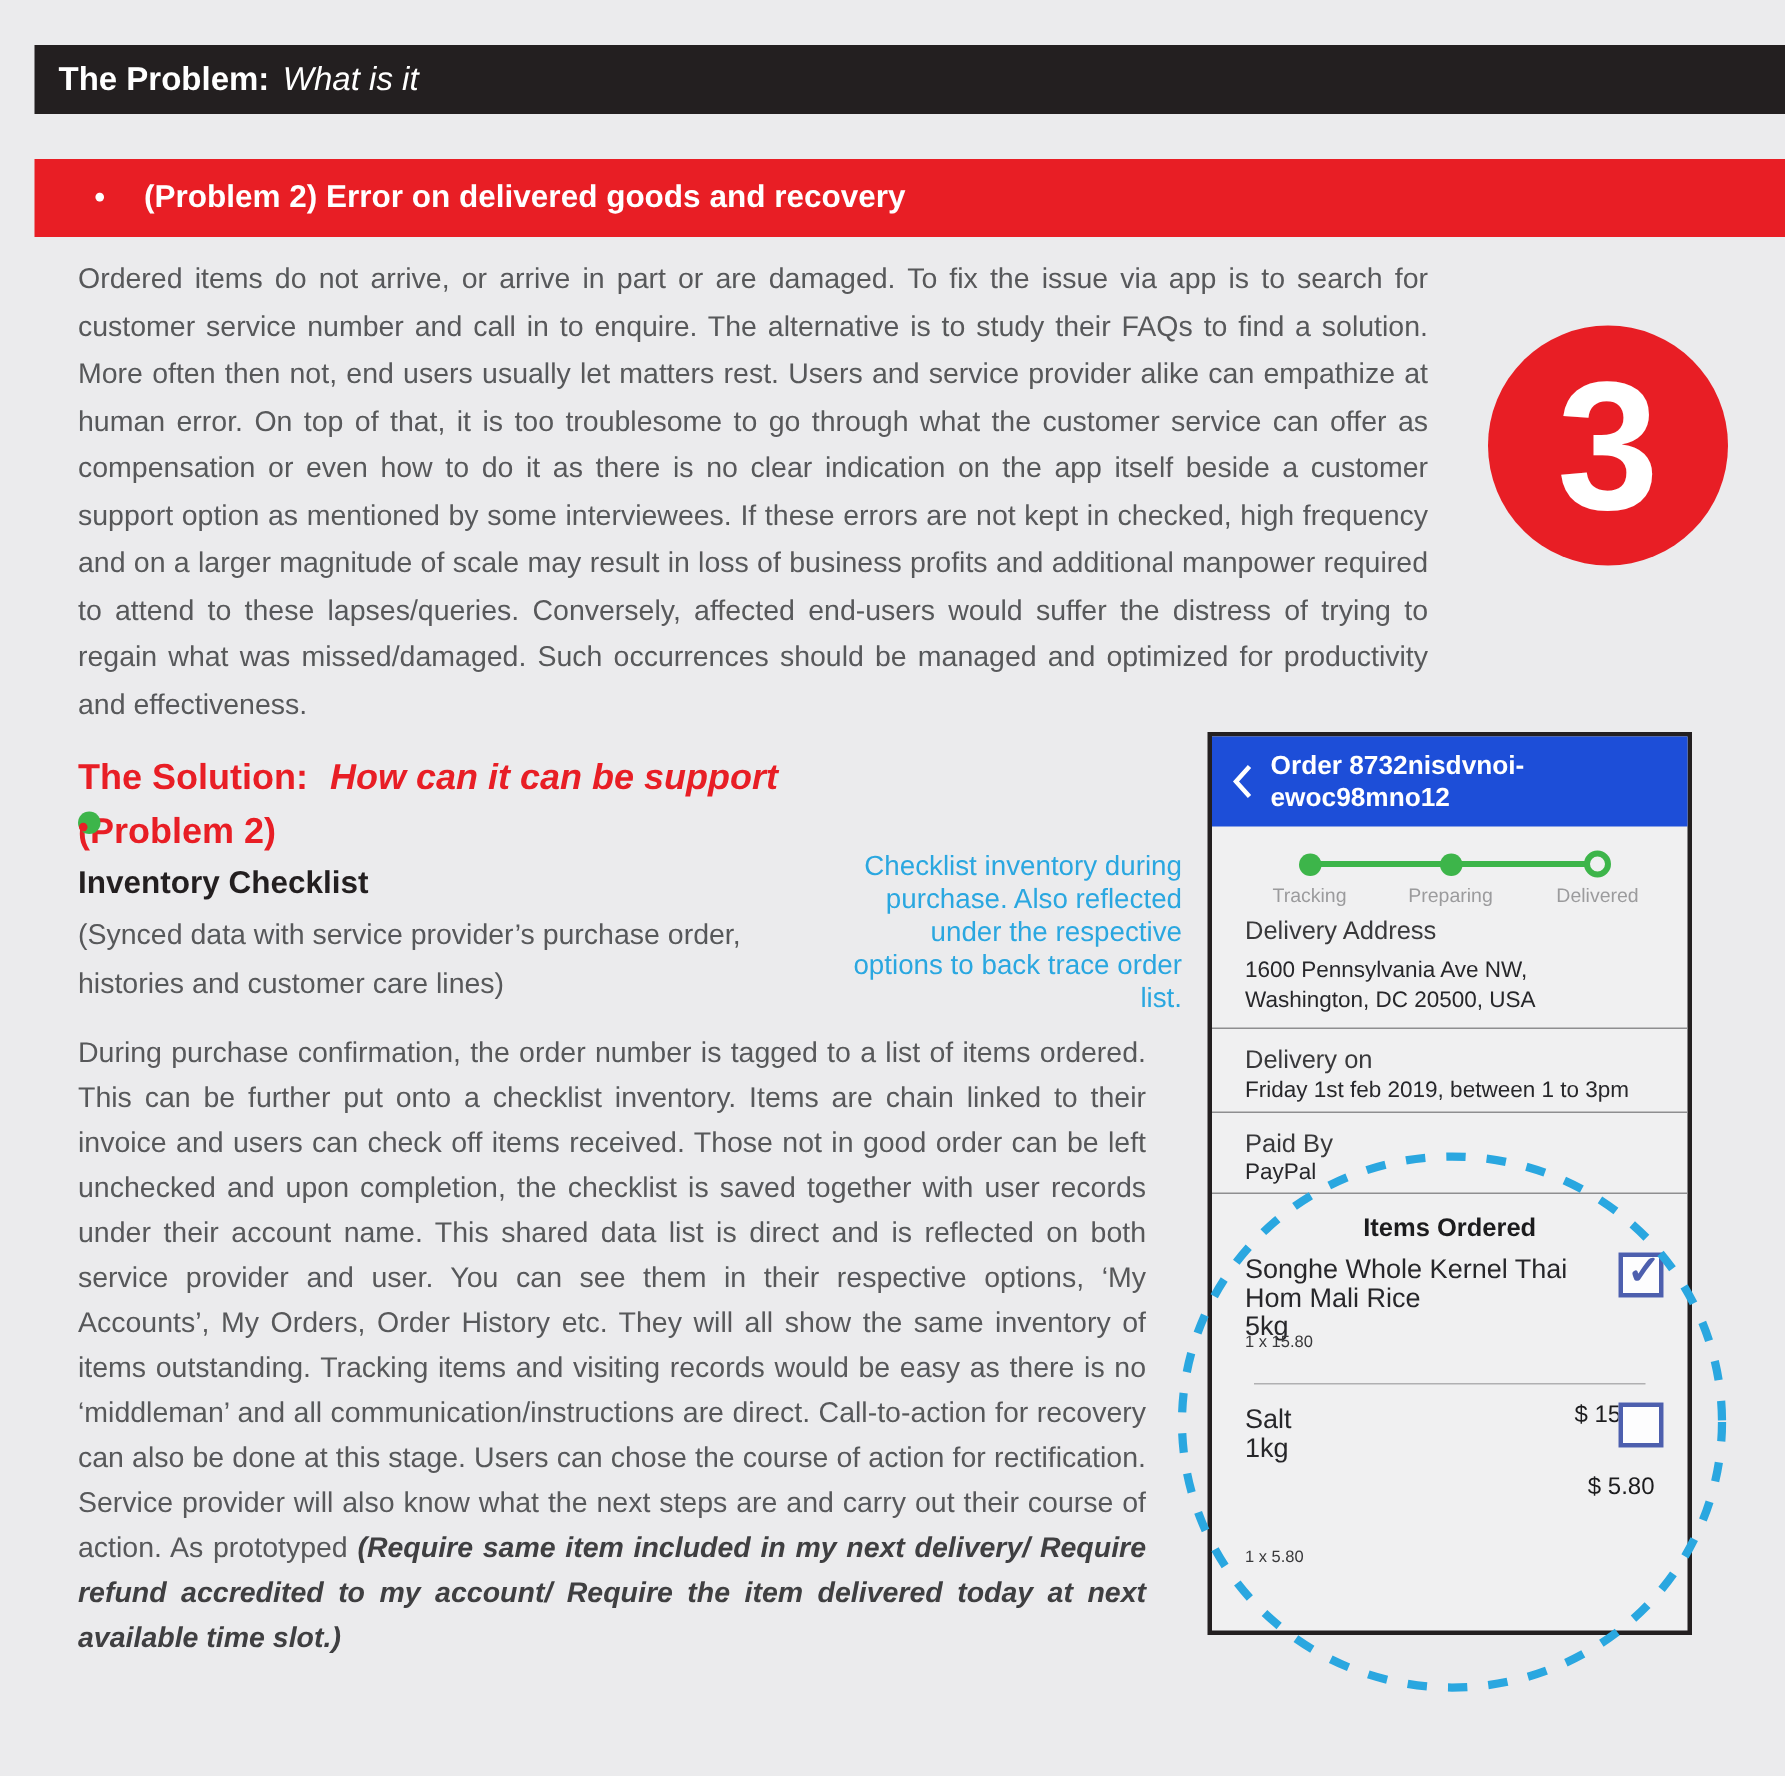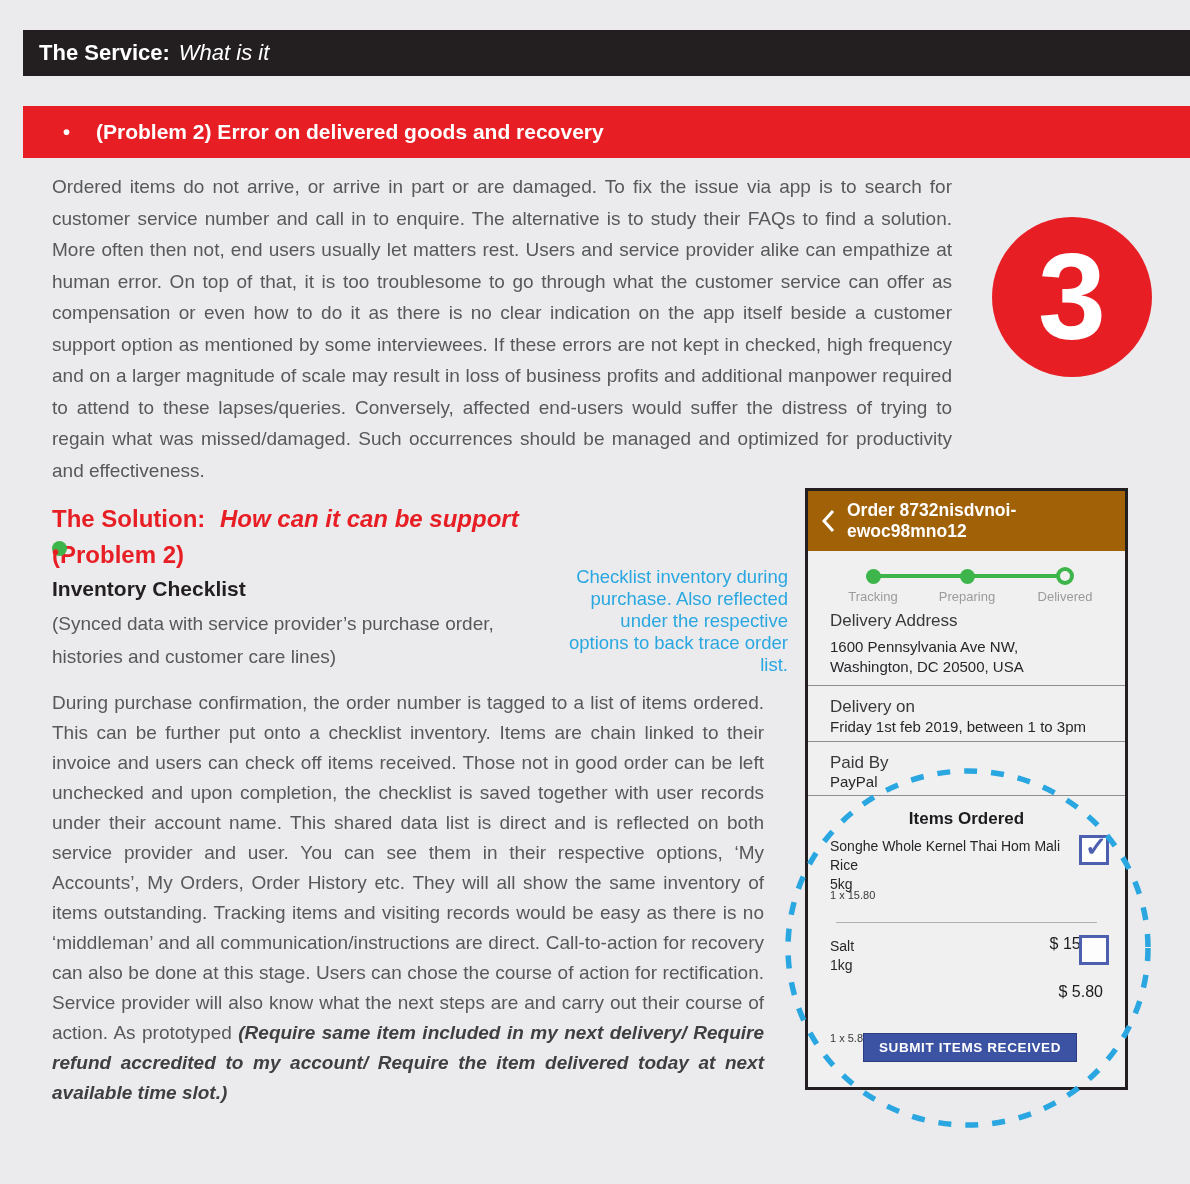--- a/index.html
+++ b/index.html
@@ -74,21 +74,21 @@
     text-align:right; font-size:18.5px; line-height:22px;
     color:#2aa7e0;
   }
   
   .phone {
     position:absolute; left:805px; top:488px; width:323px; height:602px;
     background:#f0f0f1; border:3px solid #231f20; z-index:2;
   }
   .phone-header {
     position:absolute; left:0; top:0; right:0; height:60px;
-    background:#a16207; color:#fff;
+    background:#1d4ed8; color:#fff;
     display:flex; align-items:center; padding:0 13px; gap:12px;
   }
   .phone-header .title { font-size:17.5px; font-weight:700; }
   .back-btn { display:flex; align-items:center; cursor:pointer; }
   
   .track { position:absolute; left:65px; top:83px; width:192px; height:4px; background:#3db54a; }
   .dot { position:absolute; border-radius:50%; background:#3db54a; width:15px; height:15px; }
   .dot.d1 { left:58px; top:78px; }
   .dot.d2 { left:152px; top:78px; }
   .dot.open { left:248px; top:76px; width:18px; height:18px; background:#f0f0f1; border:4px solid #3db54a; }
@@ -98,21 +98,21 @@
   }
   .sl1 { left:65px; } .sl2 { left:159px; } .sl3 { left:257px; }
   
   .sec-label { position:absolute; left:22px; font-size:17px; color:#39393b; }
   .sec-value { position:absolute; left:22px; font-size:15px; color:#27272a; line-height:19.5px; }
   .divider { position:absolute; left:0; right:0; height:1px; background:#8e8e90; }
   .items-title {
     position:absolute; left:0; right:0; top:318px;
     text-align:center; font-size:17px; font-weight:700; color:#1c1c1e;
   }
-  .item-name { position:absolute; left:22px; width:252px; font-size:14px; line-height:19px; color:#27272a; }
+  .item-name { position:absolute; left:22px; width:252px; font-size:18px; line-height:19px; color:#27272a; }
   .checkbox {
     position:absolute; right:16px; width:30px; height:30px;
     border:3px solid #4d5fae; background:#fdfdfe;
     display:flex; align-items:center; justify-content:center; cursor:pointer;
   }
   .checkbox .mark { font-size:27px; color:#4d5fae; margin-top:-6px; margin-right:-4px; font-weight:700; }
   .unit-price { position:absolute; left:22px; font-size:11px; color:#39393b; }
   .total-price { position:absolute; right:22px; font-size:16px; color:#1c1c1e; }
   .item-hr { position:absolute; left:28px; right:28px; height:1px; background:#b0b0b2; }
   .submit-btn {
@@ -122,21 +122,21 @@
     display:flex; align-items:center; justify-content:center;
     font-family:"Liberation Sans", sans-serif; cursor:pointer;
   }
   
   .highlight-circle { position:absolute; left:778px; top:763px; z-index:3; pointer-events:none; }
 </style>
 </head>
 <body>
 
 <div class="black-bar">
-  <span class="b">The Service:</span>
+  <span class="b">The Problem:</span>
   <span class="i">What is it</span>
 </div>
 
 <div class="red-bar">
   <span class="bullet">•</span>
   <span class="txt">(Problem 2) Error on delivered goods and recovery</span>
 </div>
 
 <p class="para1">Ordered items do not arrive, or arrive in part or are damaged. To fix the issue via app is to search for customer service number and call in to enquire. The alternative is to study their FAQs to find a solution. More often then not, end users usually let matters rest. Users and service provider alike can empathize at human error. On top of that, it is too troublesome to go through what the customer service can offer as compensation or even how to do it as there is no clear indication on the app itself beside a customer support option as mentioned by some interviewees. If these errors are not kept in checked, high frequency and on a larger magnitude of scale may result in loss of business profits and additional manpower required to attend to these lapses/queries. Conversely, affected end-users would suffer the distress of trying to regain what was missed/damaged. Such occurrences should be managed and optimized for productivity and effectiveness.</p>
 
@@ -209,18 +209,17 @@
   <div class="item-name" style="top:446px;">
     <div>Salt</div>
     <div>1kg</div>
   </div>
   <div class="checkbox" style="top:444px;">
     <span class="mark"></span>
   </div>
   <div class="unit-price" style="top:497px;margin-top:44px;">1 x 5.80</div>
   <div class="total-price" style="top:492px;">$ 5.80</div>
 
-  <div class="submit-btn">SUBMIT ITEMS RECEIVED</div>
 </div>
 
 <svg class="highlight-circle" width="380" height="370" viewBox="0 0 380 370">
   <ellipse cx="190" cy="185" rx="180" ry="177" fill="none" stroke="#2aa7e0" stroke-width="5.5" stroke-dasharray="13 14"></ellipse>
 </svg>
 
 </body></html>

